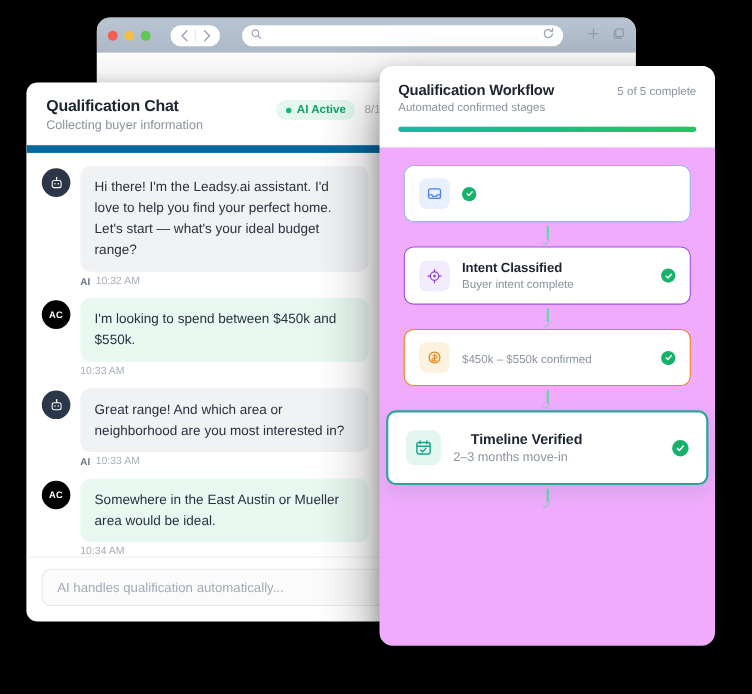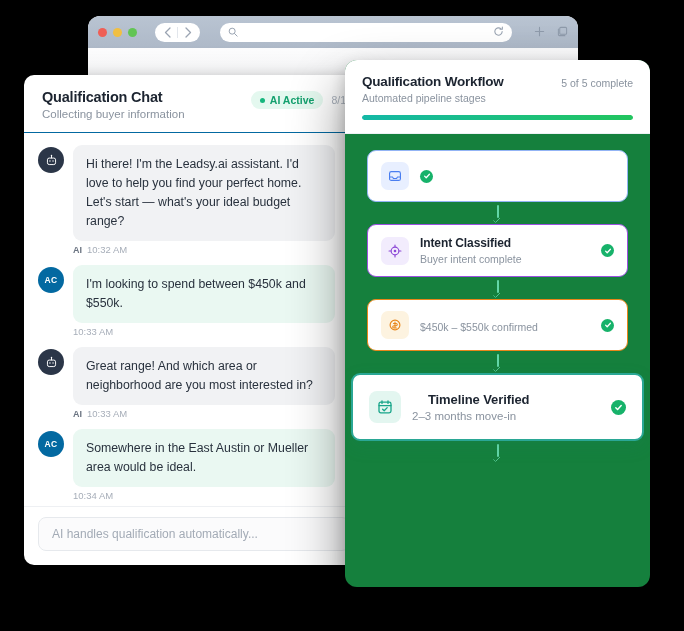--- a/index.html
+++ b/index.html
@@ -86,21 +86,21 @@
     height: 490px;
     background: #ffffff;
     border-radius: 10px;
     box-shadow: 0 24px 48px rgba(0,0,0,0.45), 0 4px 14px rgba(0,0,0,0.22);
     overflow: hidden;
     display: flex;
     flex-direction: column;
   }
   .chat-header {
     padding: 14px 18px 12px 18px;
-    border-bottom: 1px solid #0369a1;
+    border-bottom: 7px solid #0369a1;
     display: flex;
     align-items: flex-start;
   }
   .chat-header-text { flex: 1; }
   .chat-title {
     font-size: 14.5px;
     font-weight: bold;
     color: #1c2430;
     letter-spacing: -0.2px;
   }
@@ -135,21 +135,21 @@
     overflow: hidden;
   }
   .msg-row { display: flex; gap: 9px; align-items: flex-start; margin-bottom: 2px; }
   .avatar {
     width: 26px; height: 26px; border-radius: 50%;
     flex: 0 0 26px;
     display: flex; align-items: center; justify-content: center;
     margin-top: 2px;
   }
   .avatar.ai { background: #2b3648; }
-  .avatar.user { background: #0369a1; color: #ffffff; font-size: 8.5px; font-weight: bold; letter-spacing: 0.3px; }
+  .avatar.user { background: #000000; color: #ffffff; font-size: 8.5px; font-weight: bold; letter-spacing: 0.3px; }
   .bubble {
     border-radius: 9px;
     padding: 10px 13px;
     font-size: 12.3px;
     line-height: 1.55;
     color: #29323e;
     max-width: 262px;
   }
   .bubble.ai { background: #f1f2f4; }
   .bubble.user { background: #eaf8f2; }
@@ -181,21 +181,21 @@
     color: #a3abb6;
   }
 
   
   .workflow-panel {
     position: absolute;
     left: 345px;
     top: 60px;
     width: 305px;
     height: 527px;
-    background: #15803d;
+    background: #f0abfc;
     border-radius: 12px;
     box-shadow: 0 26px 54px rgba(0,0,0,0.46), 0 6px 16px rgba(0,0,0,0.2);
     overflow: hidden;
   }
   .wf-header {
     background: #ffffff;
     padding: 14px 17px 13px 17px;
     border-bottom: 1px solid #eef1f5;
   }
   .wf-header-top { display: flex; align-items: flex-start; }
@@ -423,21 +423,21 @@
       <div class="chat-input">AI handles qualification automatically...</div>
     </div>
   </div>
 
   <div class="workflow-panel">
 
     <div class="wf-header">
       <div class="wf-header-top">
         <div>
           <div class="wf-title">Qualification Workflow</div>
-          <div class="wf-subtitle">Automated pipeline stages</div>
+          <div class="wf-subtitle">Automated confirmed stages</div>
         </div>
         <div class="wf-count">5 of 5 complete</div>
       </div>
       <div class="wf-progress-track">
         <div class="wf-progress-fill" id="wf-fill" style="width: 100%;"></div>
       </div>
     </div>
 
     <div class="wf-stages">
 

